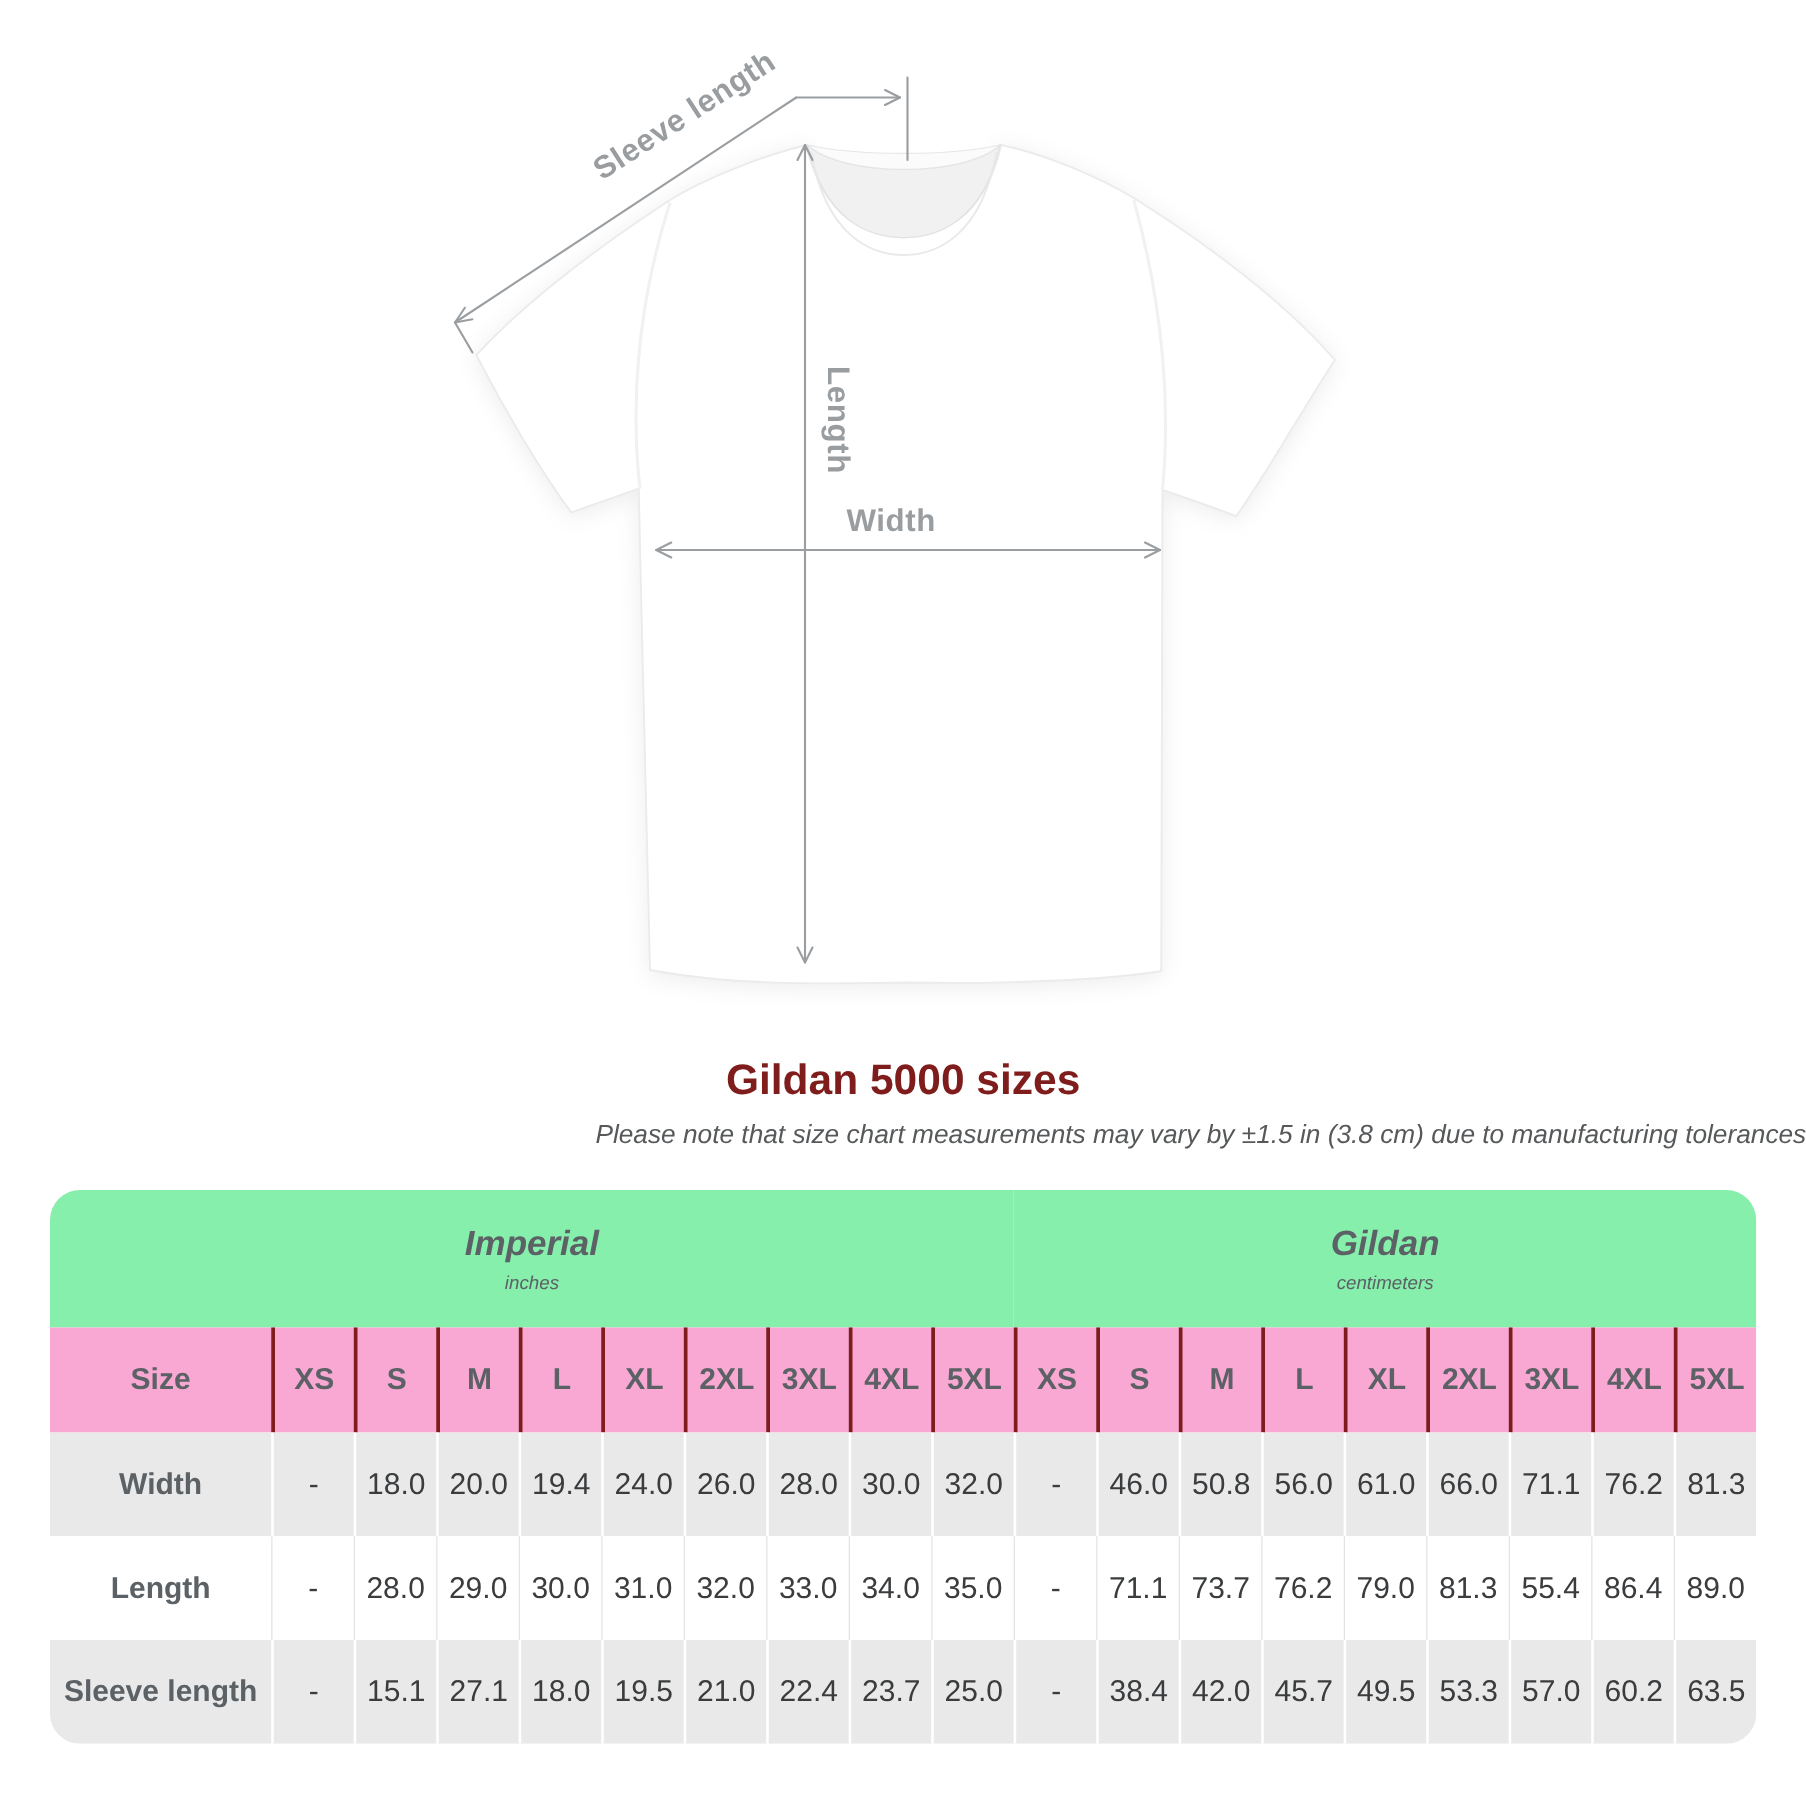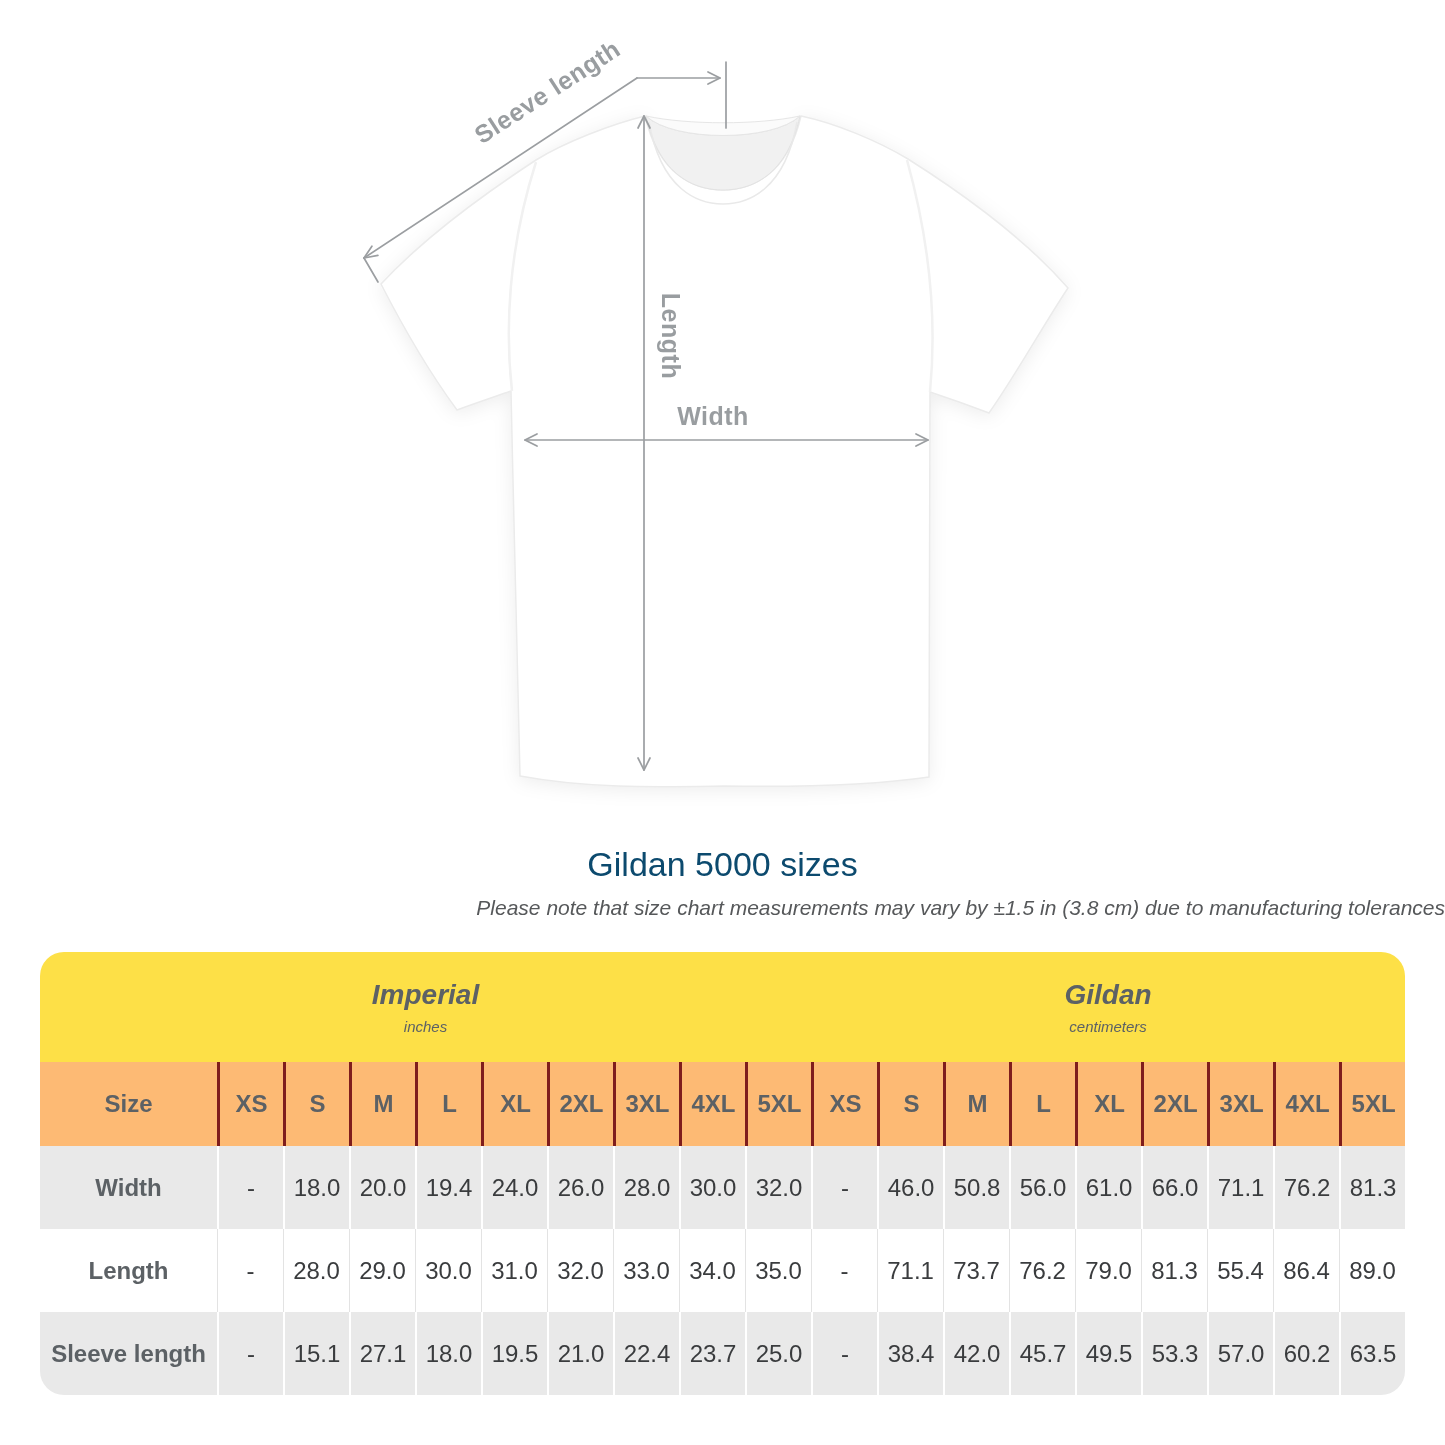--- a/index.html
+++ b/index.html
@@ -13,33 +13,33 @@
   .seam  { fill:none; stroke:#e9e9e9; stroke-width:1.5; }
   .seam-soft { fill:none; stroke:#f1f1f1; stroke-width:2.5; }
   .neck-hole { fill:#f1f1f1; stroke:#e2e2e2; stroke-width:1; }
   .neck-band { fill:#fbfbfb; stroke:#e6e6e6; stroke-width:1; }
   .ann line, .ann polyline { stroke:#9b9ea1; stroke-width:1.7; fill:none; stroke-linecap:round; stroke-linejoin:round; }
   .ann-label { font-family:"Liberation Sans", sans-serif; font-size:25px; font-weight:bold;
                fill:#999da0; letter-spacing:0.5px; }
 
   
   .title { position:absolute; left:0; top:845px; width:1445px; text-align:center;
-           font-size:34px; font-weight:normal; color:#0c4a6e; }
+           font-size:34px; font-weight:bold; color:#7f1d1d; }
   .note  { position:absolute; left:0; top:896px; width:1445px; text-align:right;
            font-size:21px; font-style:italic; color:#56585a; }
 
   
   .table-wrap { position:absolute; left:40px; top:952px; width:1365px;
                 border-radius:24px; overflow:hidden; }
   table.size-table { border-collapse:separate; border-spacing:0; table-layout:fixed;
                      width:1365px; }
   .size-table .c { text-align:center; vertical-align:middle; padding:0;
                    font-size:24px; color:#3a3c3e; font-weight:normal; }
-  tr.r-band  { background:#fde047; height:110px; }
-  tr.r-head  { background:#fdba74; height:84px; }
+  tr.r-band  { background:#86efac; height:110px; }
+  tr.r-head  { background:#f9a8d4; height:84px; }
   tr.r-gray  { background:#e9e9e9; height:83px; }
   tr.r-white { background:#ffffff; height:83px; }
   tr.r-head .c, .size-table .hd { font-weight:bold; color:#5c6165; font-size:24px; }
   tr.r-white .c + .c { border-left:1px solid #e3e3e3; }
   tr.r-head  .c + .c { border-left:3px solid #7f1d1d; }
   tr.r-gray  .c + .c { border-left:2px solid #ffffff; }
   .grp-label { font-size:28px; font-weight:bold; font-style:italic; color:#5c6165; line-height:1.2; }
   .grp-unit  { font-size:15px; font-style:italic; color:#5c6165; margin-top:6px; line-height:1.2; }
 </style>
 </head>

